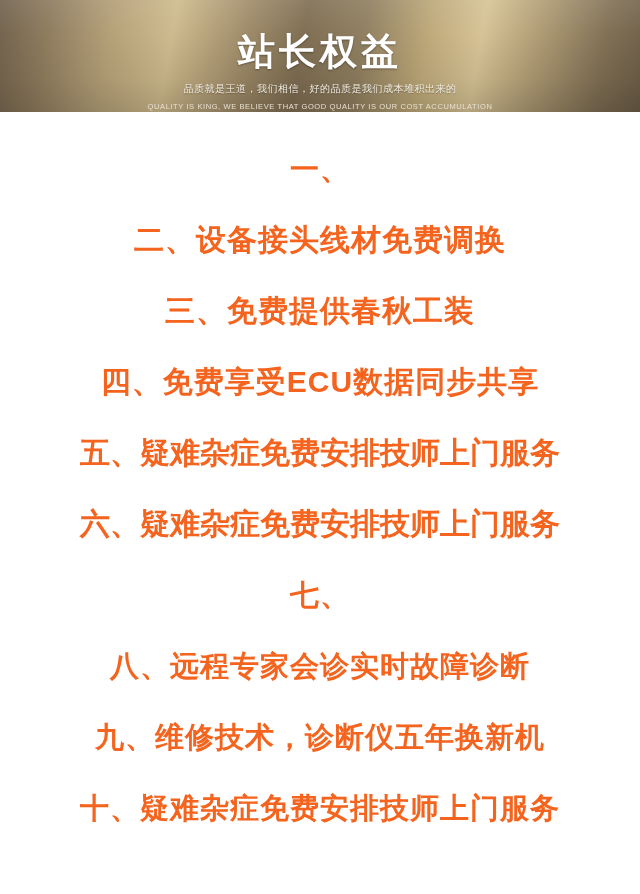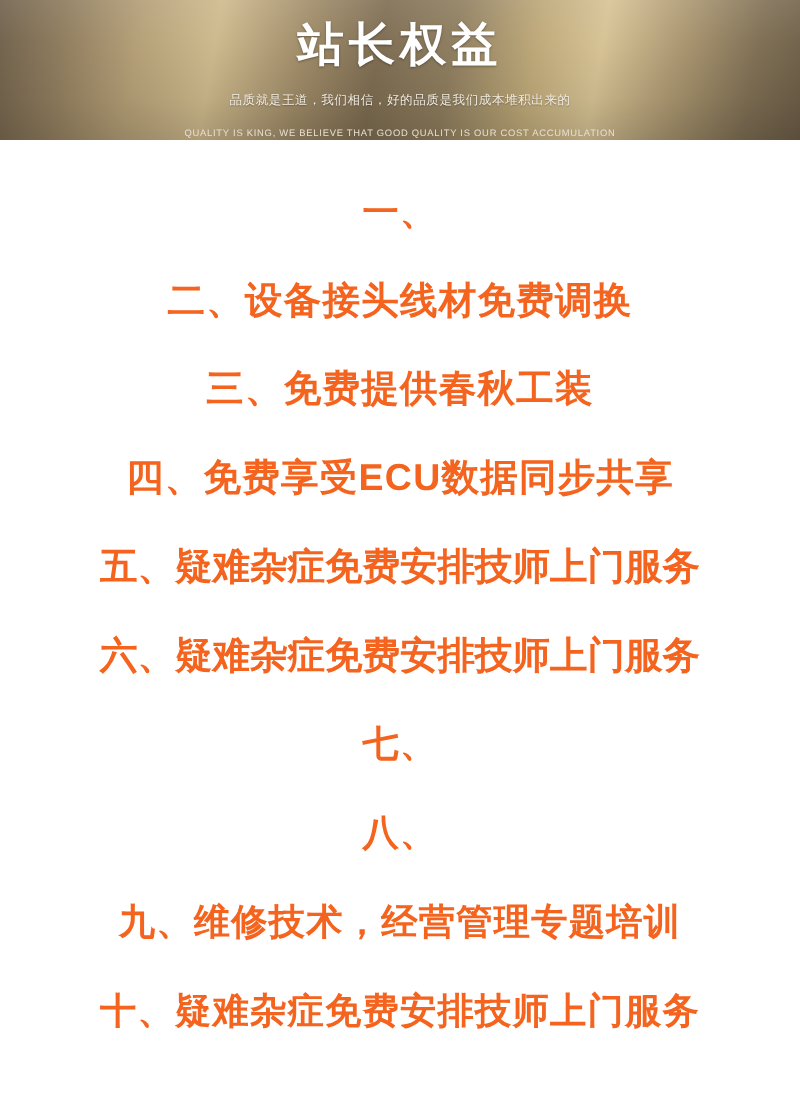--- a/index.html
+++ b/index.html
@@ -36,21 +36,21 @@
         #8e7d5e 56%,
         #bda878 66%,
         #d6c294 74%,
         #a8946e 84%,
         #7e6e53 93%,
         #6b5c46 100%);
     box-sizing: border-box;
     display: flex;
     flex-direction: column;
     align-items: center;
-    justify-content: space-between;
+    justify-content: flex-end;
     overflow: hidden;
   }
   .banner::after {
     content: "";
     position: absolute;
     left: 0; right: 0; top: 0; bottom: 0;
     background: linear-gradient(180deg,
         rgba(255,255,255,0.10) 0%,
         rgba(255,255,255,0.02) 30%,
         rgba(0,0,0,0.06) 70%,
@@ -154,24 +154,25 @@
     </div>
     <div class="item s5">
       <span>六、</span>
         <span>疑难杂症免费安排技师上门服务</span>
     </div>
     <div class="item s6">
       <span>七、</span>
     </div>
     <div class="item s7">
       <span>八、</span>
+        <span>远程专家会诊实时故障诊断</span>
     </div>
     <div class="item s8">
       <span>九、</span>
-        <span>维修技术，经营管理专题培训</span>
+        <span>维修技术，诊断仪五年换新机</span>
     </div>
     <div class="item s9">
       <span>十、</span>
         <span>疑难杂症免费安排技师上门服务</span>
     </div>
   </div>
 
 </div>
 
 </body></html>

